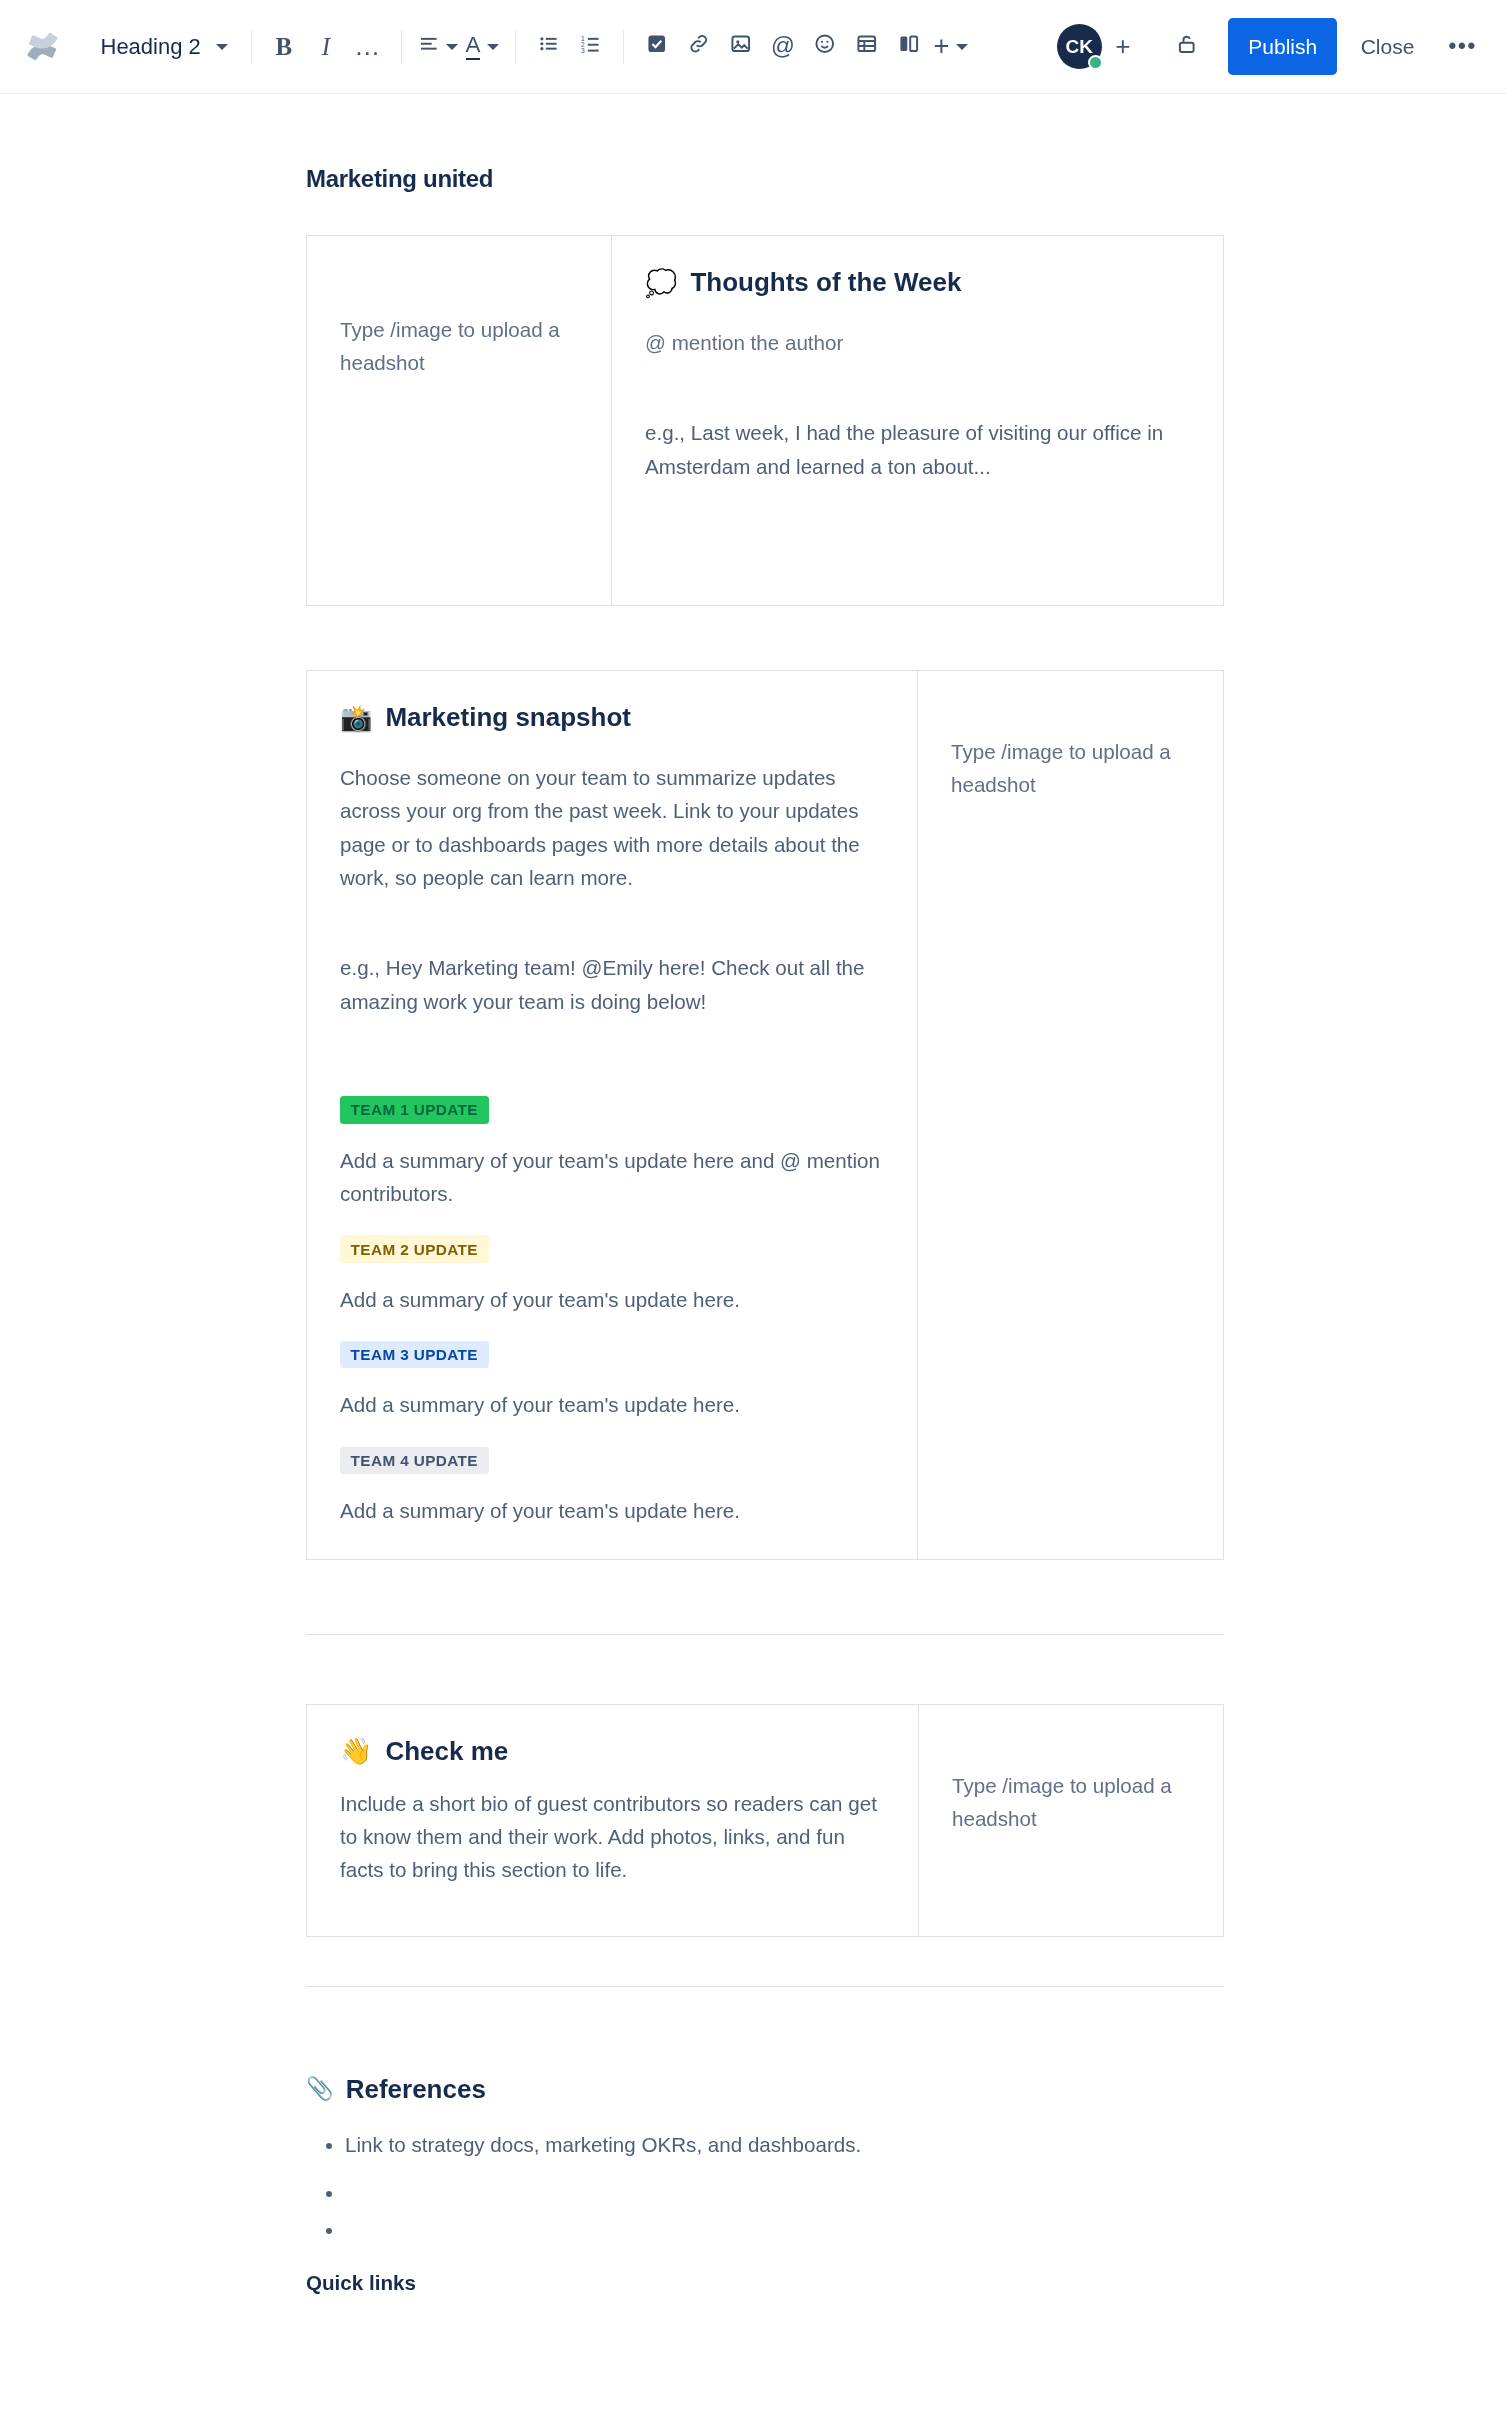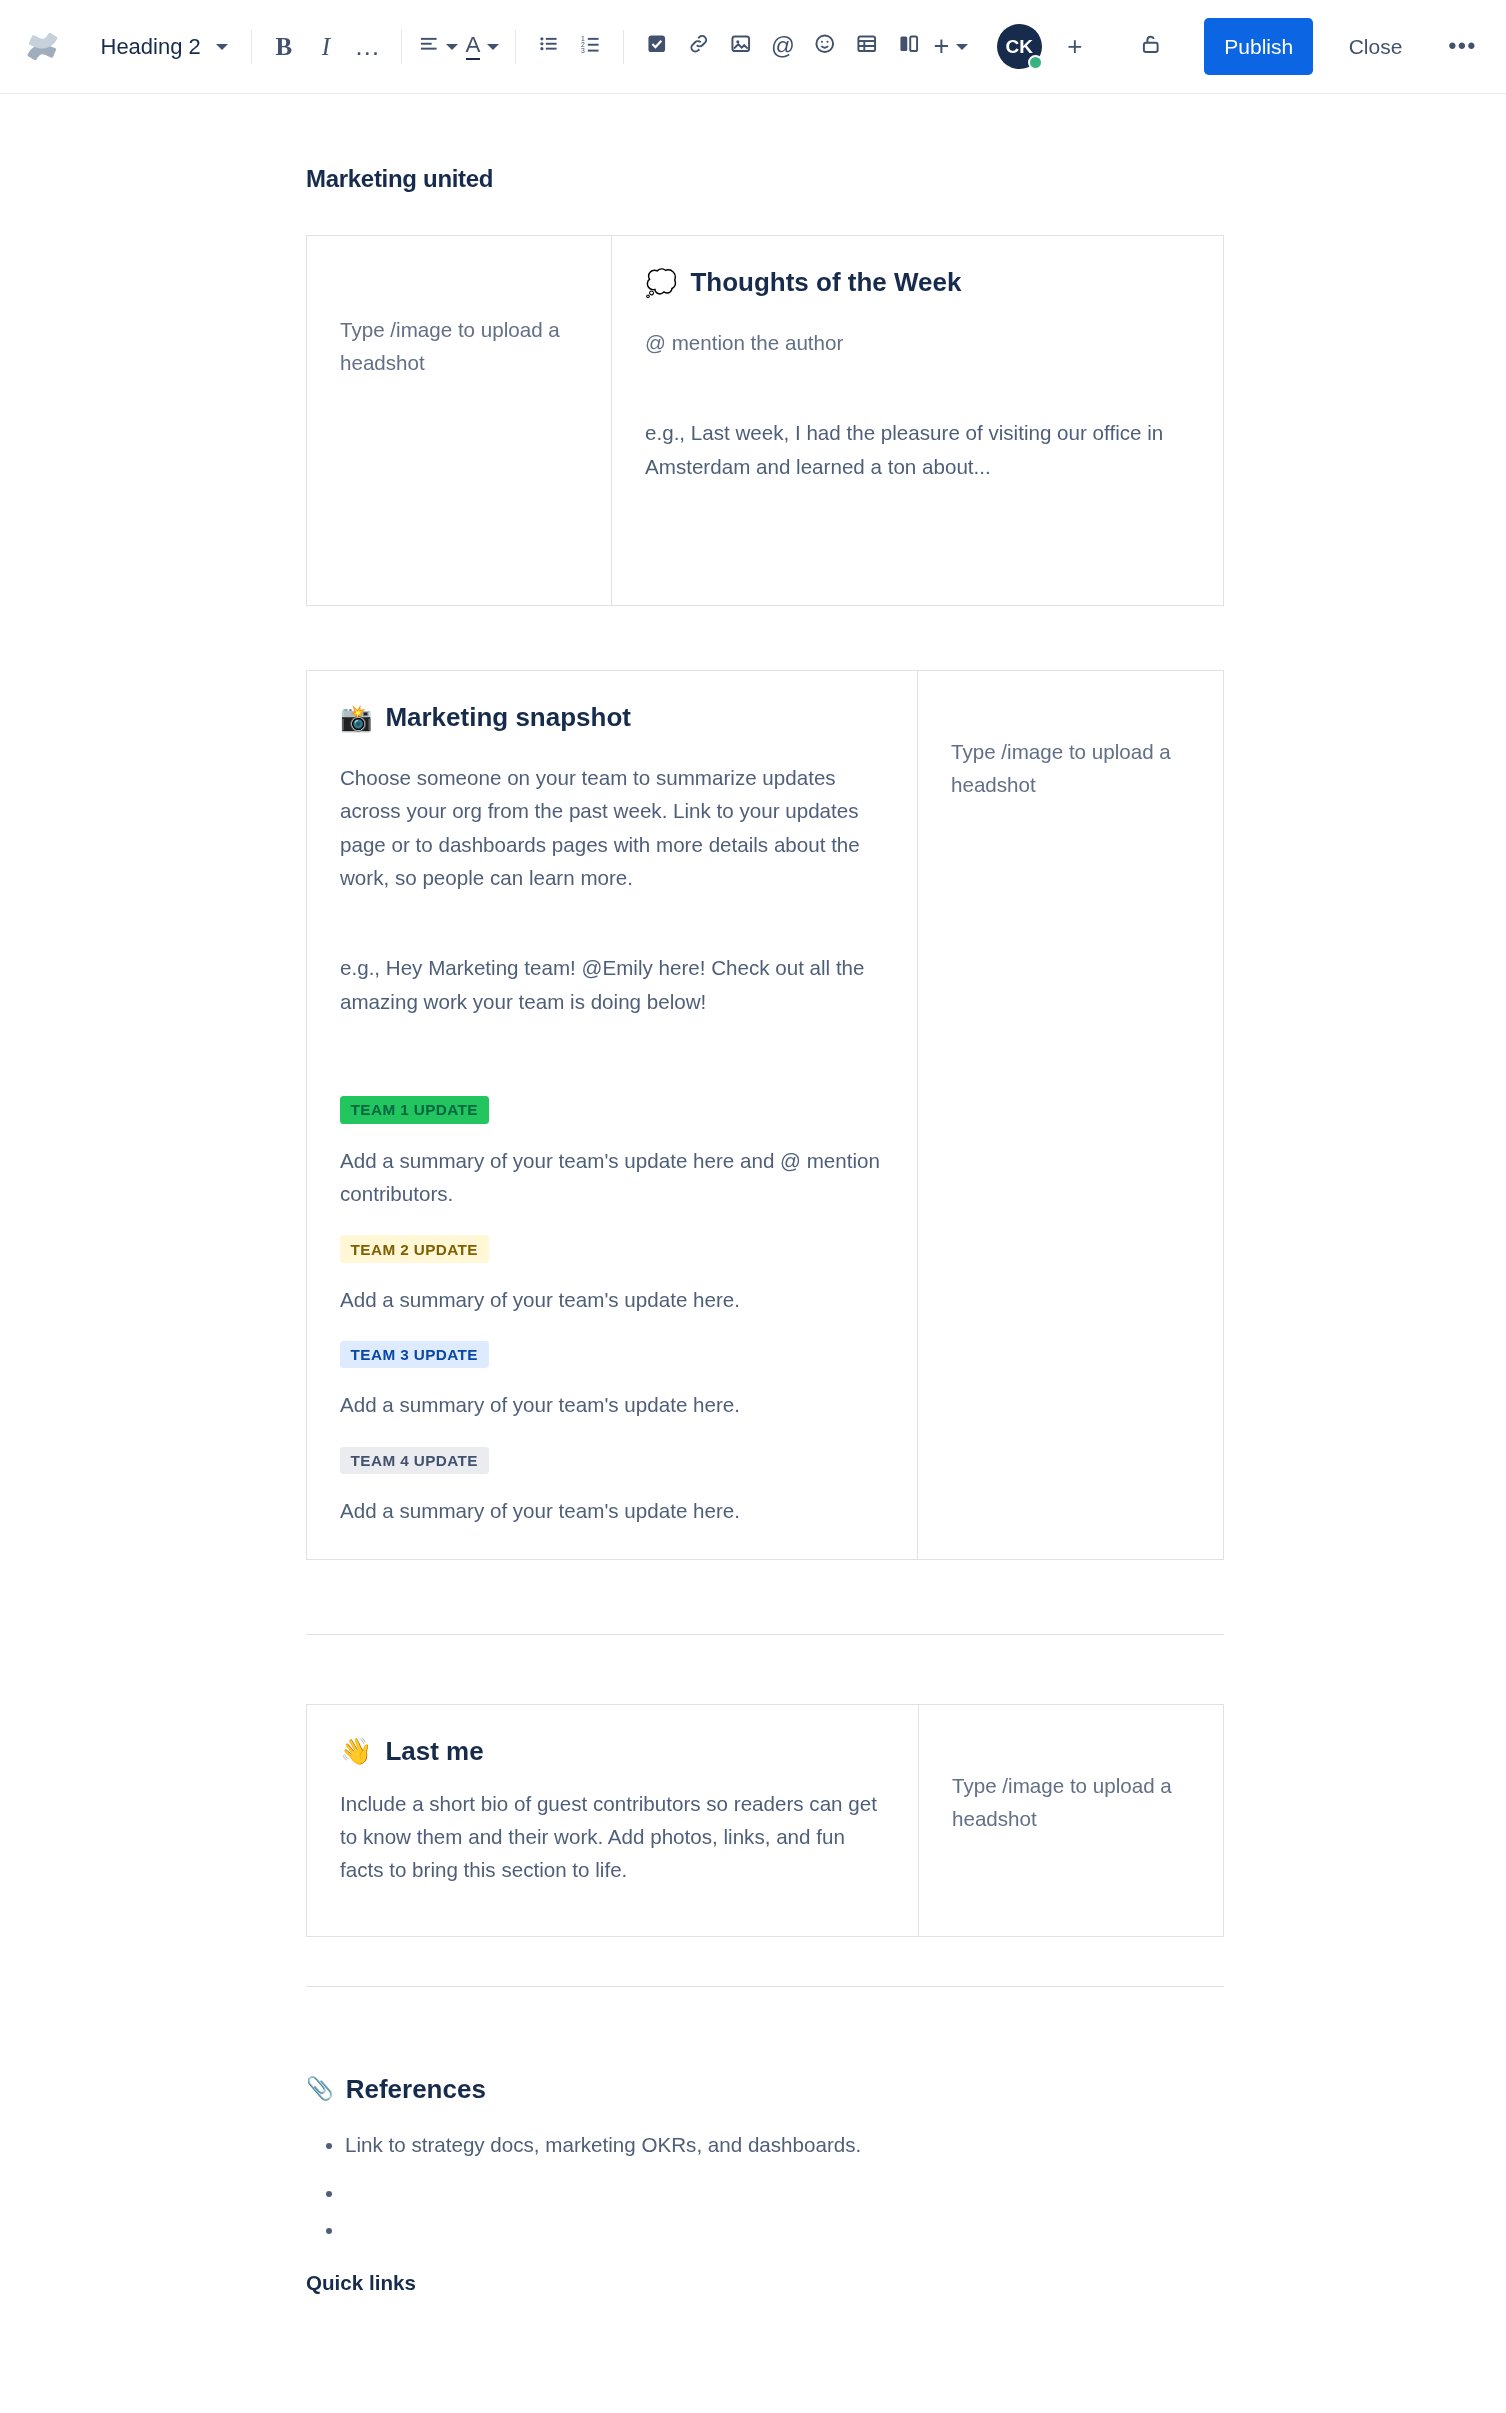--- a/index.html
+++ b/index.html
@@ -56,21 +56,21 @@
   .caret { width: 0; height: 0; border-left: 6.5px solid transparent; border-right: 6.5px solid transparent; border-top: 6.5px solid #42526e; display:inline-block; }
 
   .bold-i { font-weight: 700; font-family: "Liberation Serif", serif; font-size: 25px; }
   .ital-i { font-style: italic; font-family: "Liberation Serif", serif; font-size: 25px; }
   .dots-i { font-size: 26px; letter-spacing: 1.2px; line-height: 0.4; }
 
   .icon-svg { width: 23.5px; height: 23.5px; stroke: #42526e; fill: none; stroke-width: 2; }
 
   .tb-right {
     margin-left: auto;
-    display: flex; align-items: center; gap: 12px;
+    display: flex; align-items: center; gap: 0;
   }
   .avatar {
     width: 45px; height: 45px; border-radius: 50%;
     background: #172b4d; color: #fff;
     display: flex; align-items: center; justify-content: center;
     font-size: 19px; font-weight: 700;
     position: relative;
     cursor: pointer;
   }
   .avatar .presence {
@@ -421,21 +421,21 @@
           <span class="placeholder-cell">Type /image to upload a headshot</span>
         </div>
       </div>
 
       <hr class="hr">
 
       <div class="panel-row">
         <div class="panel" style="width:613px;min-height:233px">
           <div class="panel-h" style="margin-bottom:20px">
             <span class="emoji">👋</span>
-            <span>Last me</span>
+            <span>Check me</span>
           </div>
           <p class="body last">Include a short bio of guest contributors so readers can get to know them and their work. Add photos, links, and fun facts to bring this section to life.</p>
         </div>
         <div class="panel" style="width:305px;min-height:233px;display:flex;align-items:flex-start;padding-top:65px">
           <span class="placeholder-cell">Type /image to upload a headshot</span>
         </div>
       </div>
 
       <hr class="hr hr2">
 

